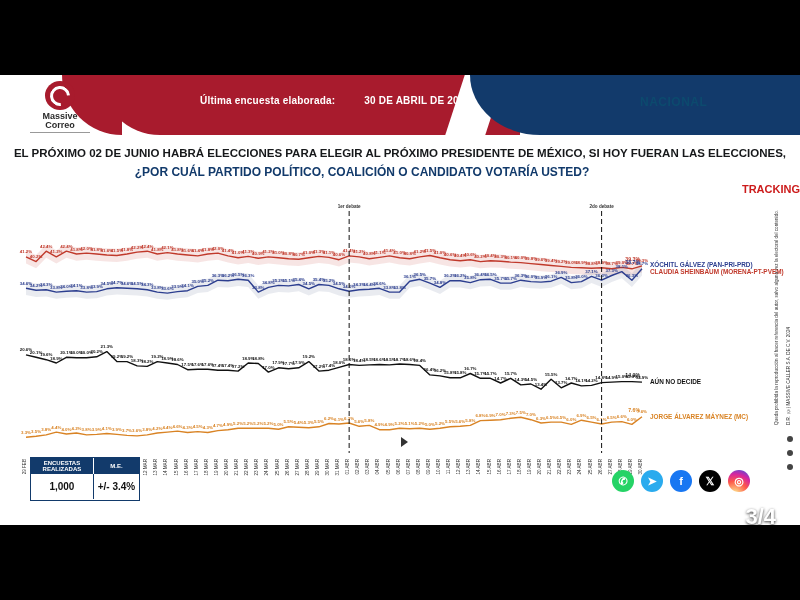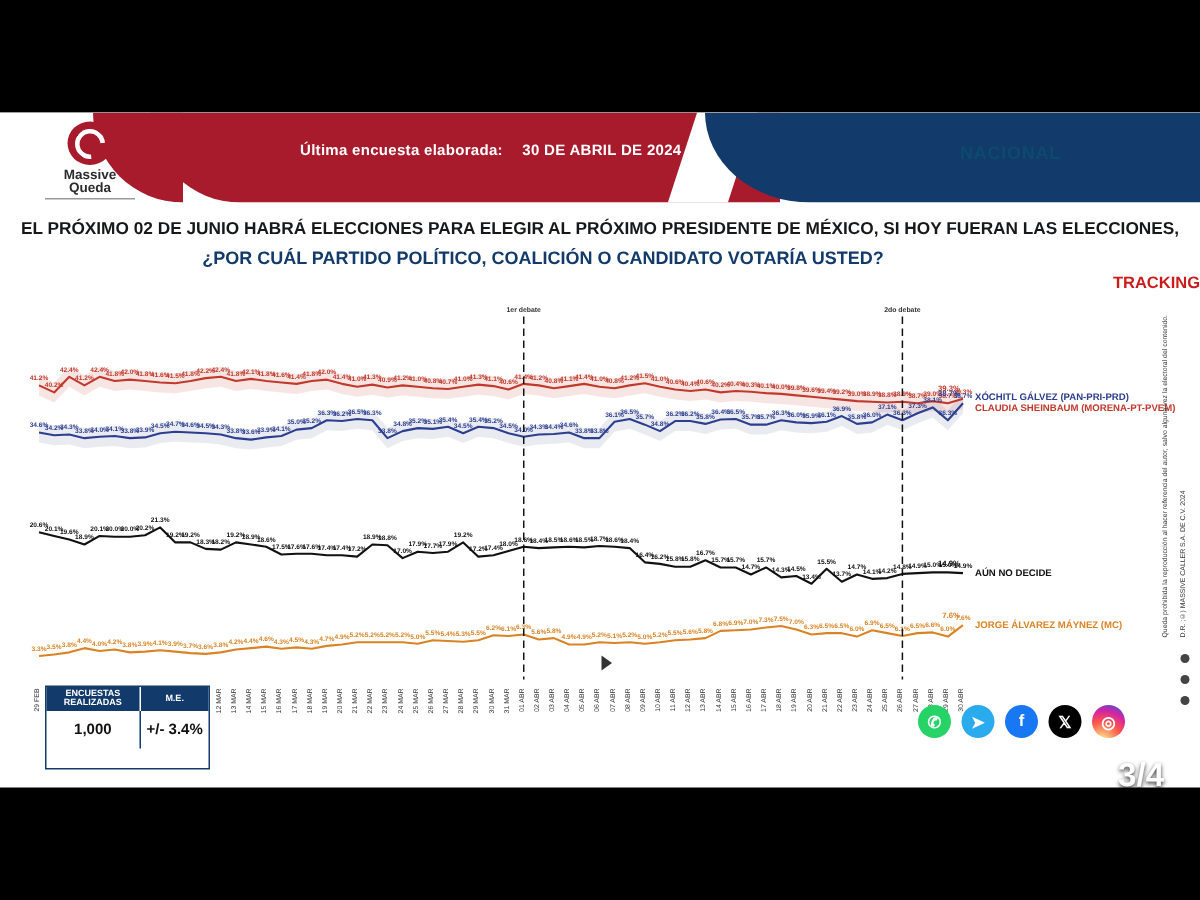--- a/index.html
+++ b/index.html
@@ -82,21 +82,21 @@
   }
   .logo-text span{ display:block; }
   .logo-rule{
     width: 60px; height:1px; background:#999; margin-top:2px;
   }
   .hdr-date{
     position:absolute; left: 200px; top: 20px;
     color:#fff; font-size: 10px; font-weight:bold;
     letter-spacing:.2px;
   }
-  .hdr-date .d{ font-weight:bold; margin-left:10px; }
+  .hdr-date .d{ font-weight:bold; margin-left:26px; }
   .hdr-nacional{
     position:absolute; left: 640px; top: 20px;
     color:#0c4a6e; font-size: 12px; font-weight:bold; letter-spacing:.5px;
   }
   
   .title1{
     position:absolute; left:0; top: 72px; width:800px;
     text-align:center; font-size: 11.5px; font-weight:bold; color:#16181a;
   }
   .title2{
@@ -109,21 +109,21 @@
   }
   
   #plot{
     position:absolute; left: 8px; top: 122px;
     width: 784px; height: 300px;
   }
   #plot svg{ display:block; }
   
   .enc-box{
     position:absolute; left: 30px; top: 382px;
-    width: 110px; height: 56px;
+    width: 110px; height: 44px;
     border:1px solid #123a6b;
     background:#fff;
     font-size:6px;
   }
   .enc-head{
     display:flex; height:16px;
   }
   .enc-head div{
     background:#123a6b; color:#fff; font-weight:bold;
     display:flex;align-items:center;justify-content:center;
@@ -221,21 +221,21 @@
 
     <div class="header">
       <div class="hdr-red"></div>
       <div class="hdr-white-wedge"></div>
       <div class="hdr-navy"></div>
 
       <div class="logo-box">
         <div class="logo-mark"></div>
         <div class="logo-text">
           <span>Massive</span>
-          <span>Queda</span>
+          <span>Correo</span>
         </div>
         <div class="logo-rule"></div>
       </div>
 
       <div class="hdr-date">
         <span>Última encuesta elaborada:</span>
         <span class="d">30 DE ABRIL DE 2024</span>
       </div>
 
       <div class="hdr-nacional">NACIONAL</div>

